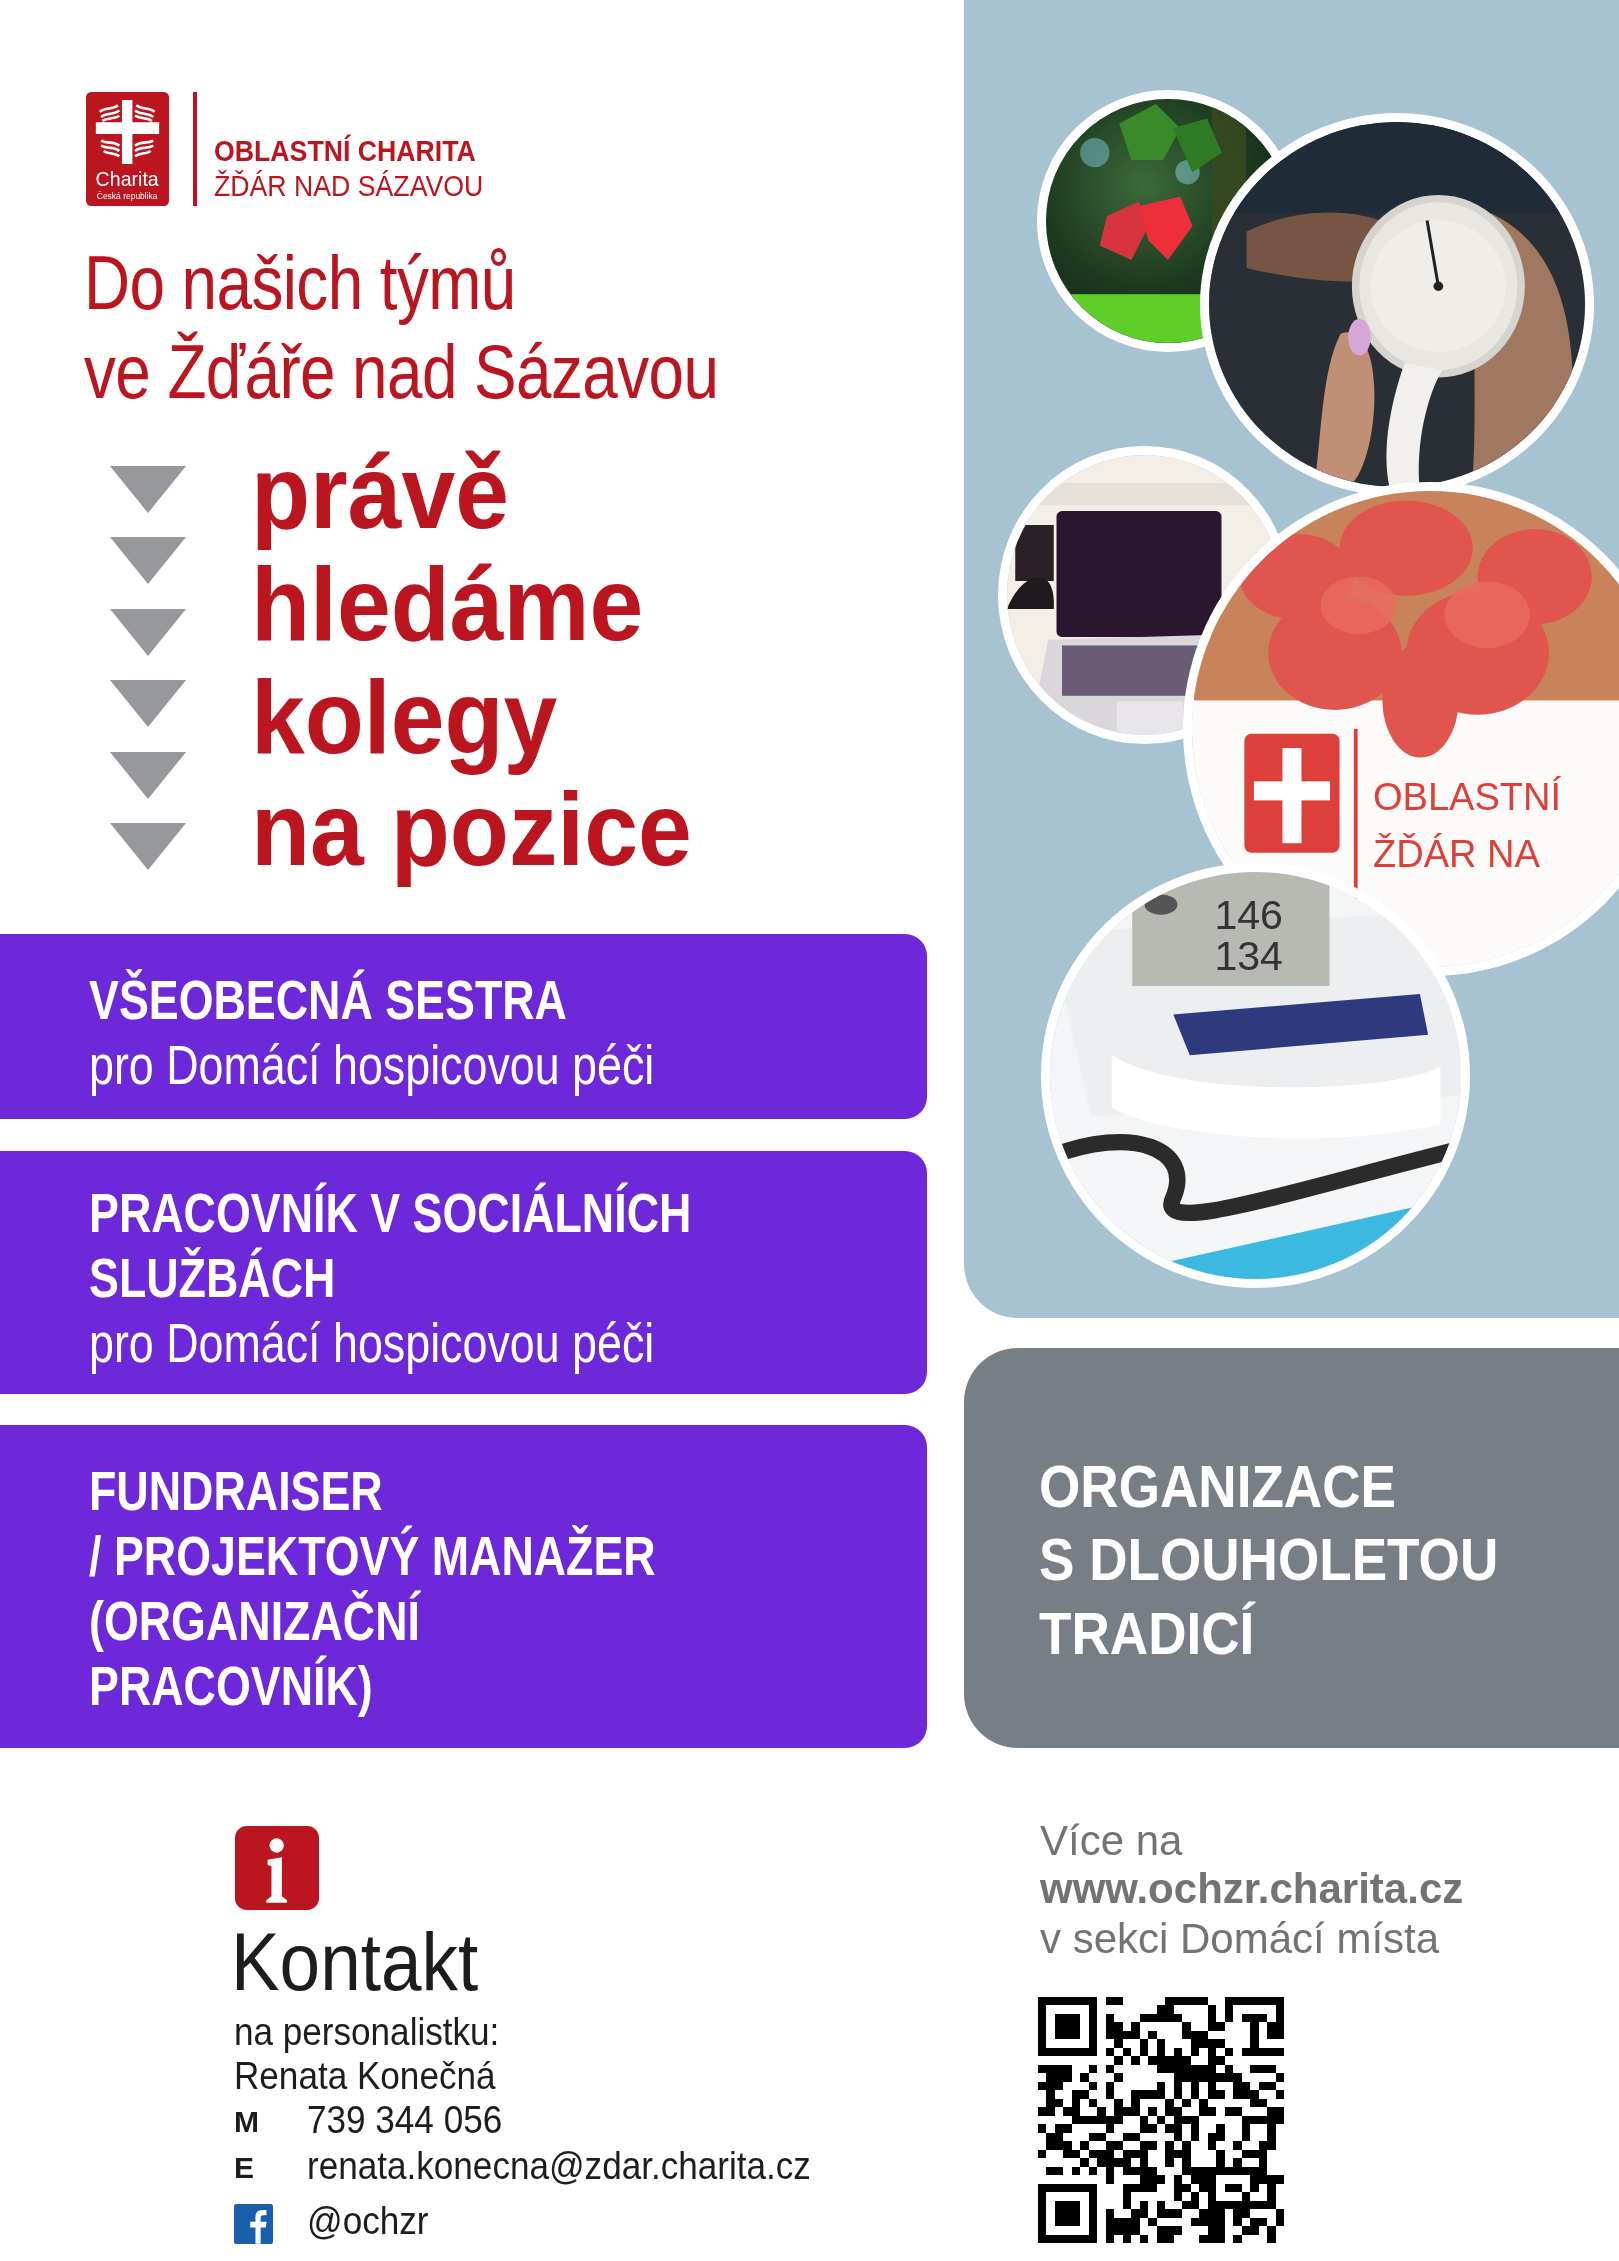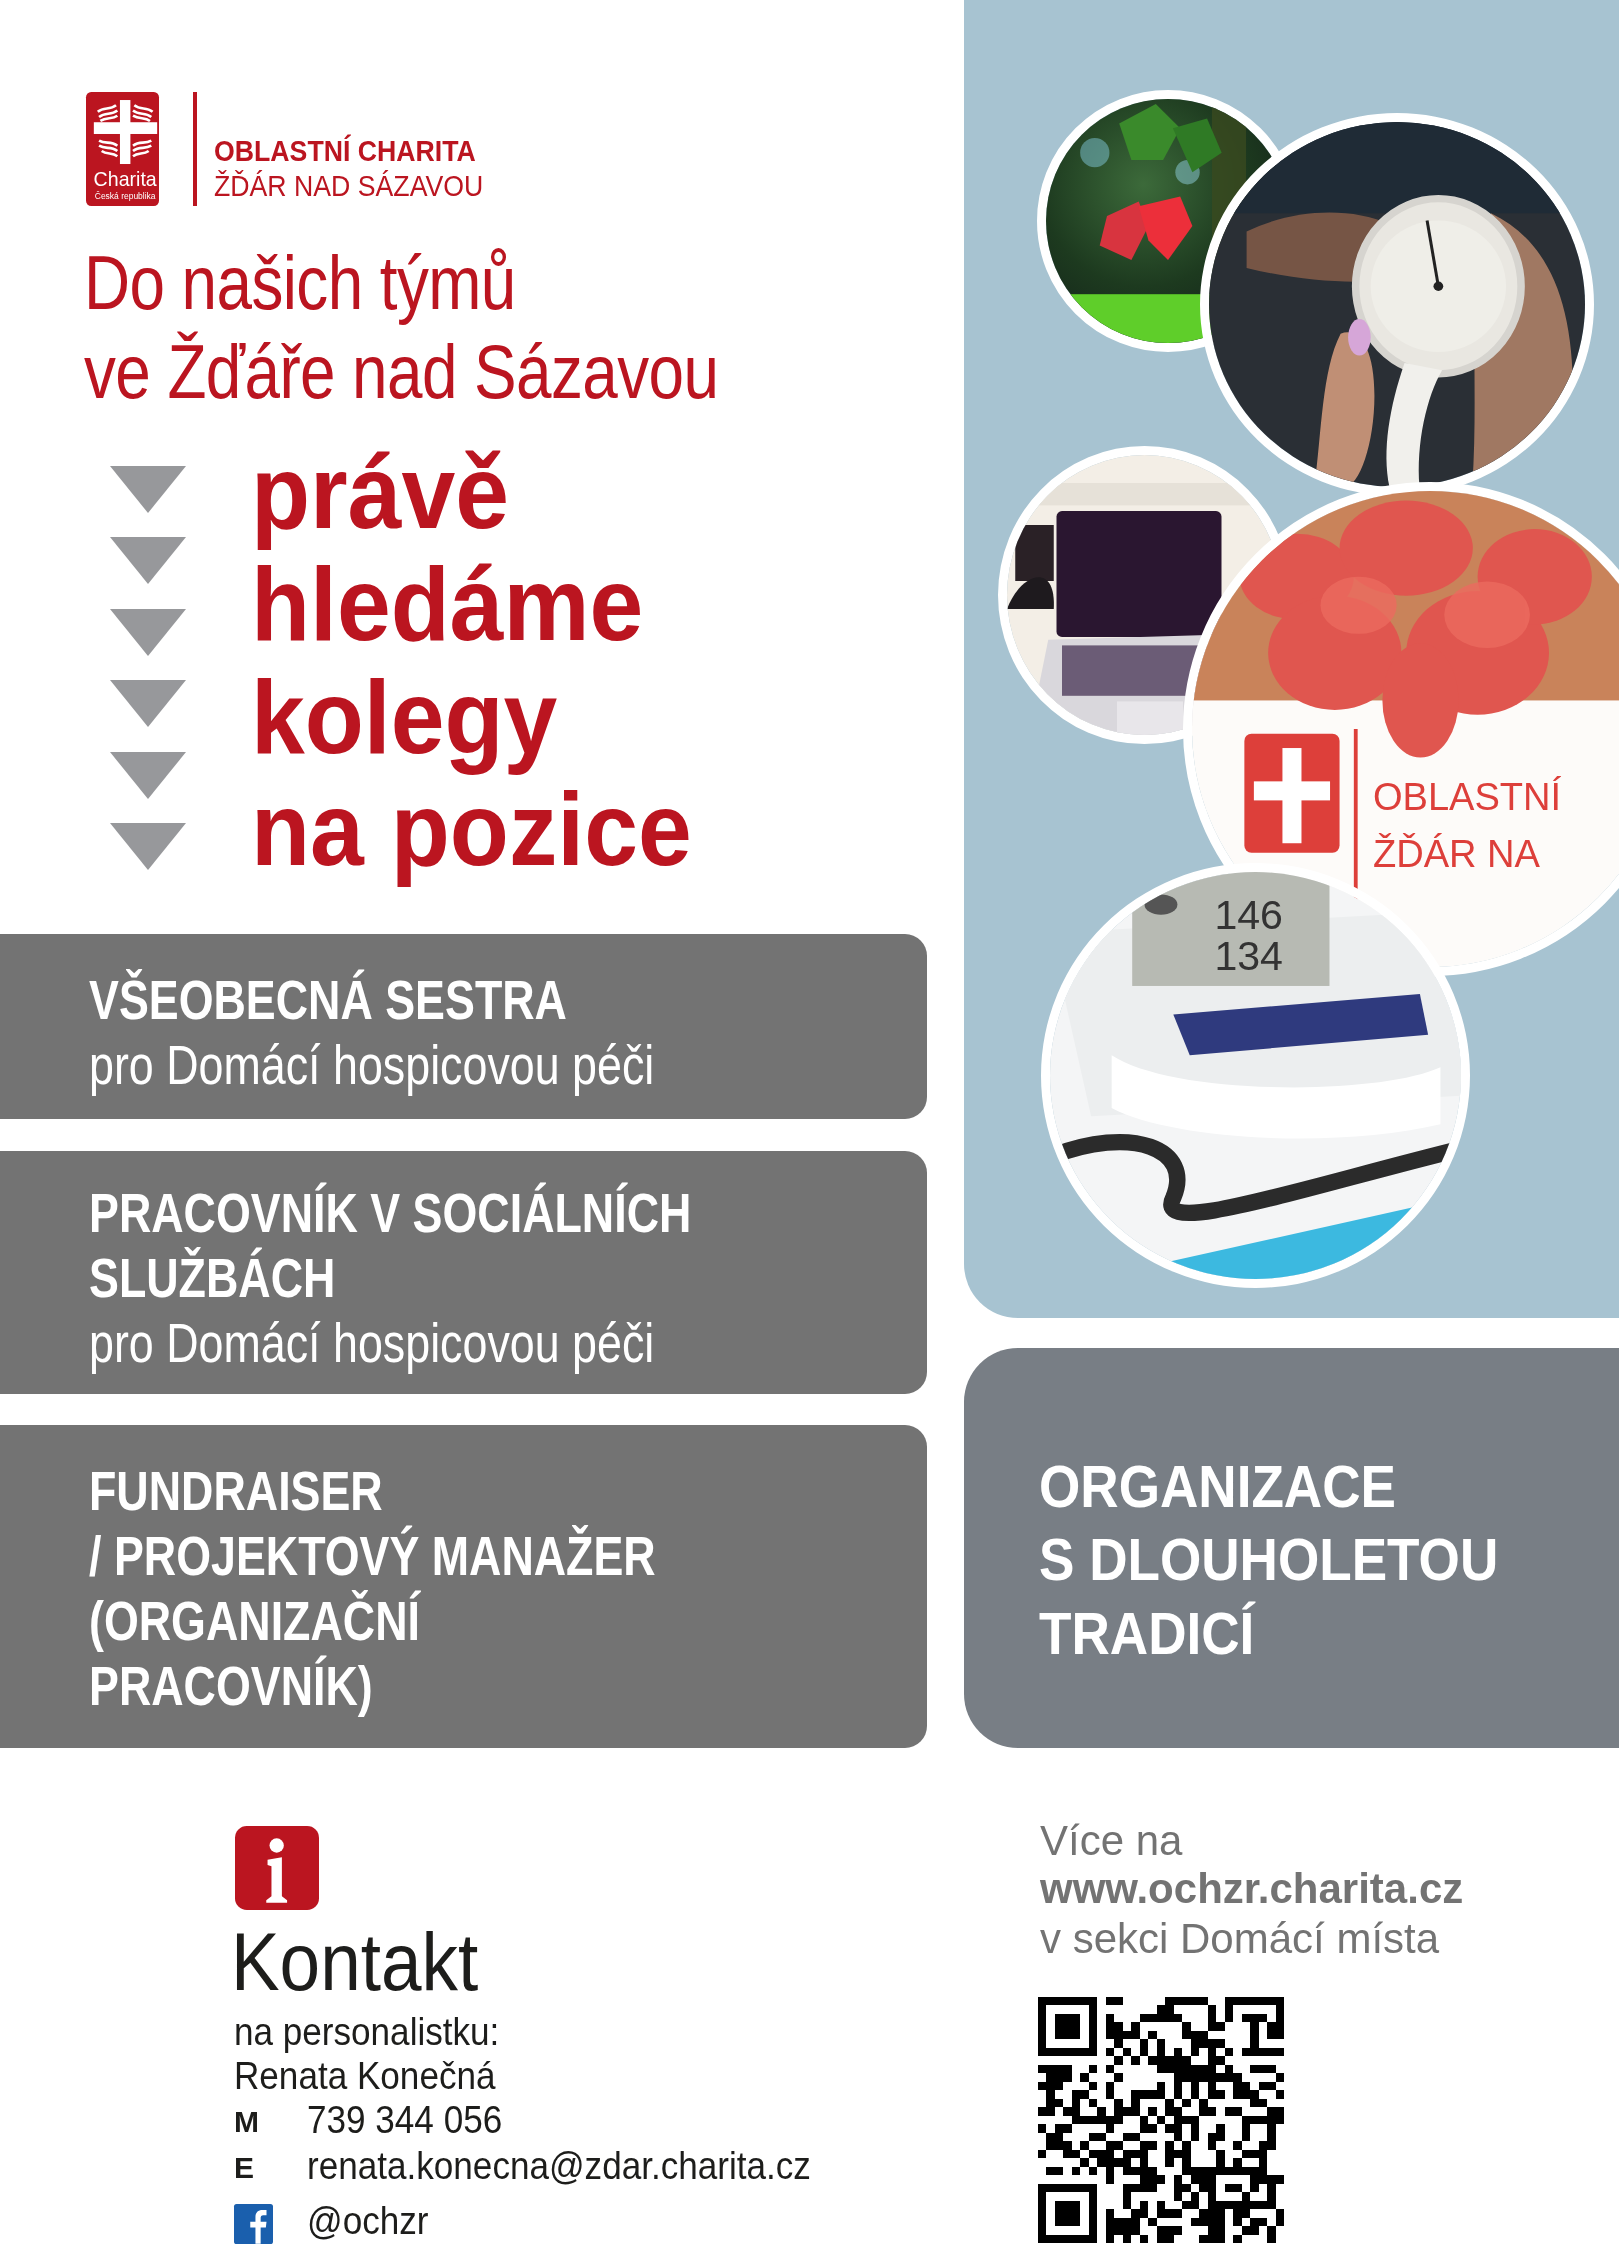--- a/index.html
+++ b/index.html
@@ -7,32 +7,32 @@
   body { position:relative; font-family:"Liberation Sans", sans-serif; color:#1d1d1b; }
   .abs { position:absolute; }
   .cond { display:inline-block; transform-origin:left top; white-space:nowrap; }
 
   
   #blue-panel { left:964px; top:0; width:656px; height:1318px; background:#a7c3d1; border-bottom-left-radius:54px; }
   .photo { position:absolute; border-radius:50%; border:9.8px solid #ffffff; overflow:hidden; }
   .photo svg { width:100%; height:100%; display:block; }
 
   
-  #logo-mark { left:86px; top:92px; width:73px; height:114px; background:#bb1520; border-radius:5.2px; }
+  #logo-mark { left:86px; top:92px; width:83px; height:114px; background:#bb1520; border-radius:5.2px;text-align:center; }
   #logo-divider { left:193px; top:92px; width:3.9px; height:114px; background:#bb1520; }
   #logo-line1 { left:214px; top:135px; font-size:29px; font-weight:700; color:#bb1520; transform:scaleX(0.92); }
   #logo-line2 { left:214px; top:170px; font-size:29px; font-weight:400; color:#bb1520; transform:scaleX(0.92); }
 
   
   .intro { position:absolute; left:84px; font-size:76px; color:#bb1520; transform:scaleX(0.84); transform-origin:left top; white-space:nowrap; letter-spacing:-0.7px; }
   .big { position:absolute; left:251px; font-size:104px; font-weight:700; color:#bb1520; transform:scaleX(0.93); transform-origin:left top; white-space:nowrap; line-height:1; }
   .tri { position:absolute; left:110px; width:0; height:0; border-left:38px solid transparent; border-right:38px solid transparent; border-top:47px solid #97989b; }
 
   
-  .job { position:absolute; left:0; width:927px; background:#737373; border-top-right-radius:22px; border-bottom-right-radius:22px; color:#ffffff; padding-left:89px; }
+  .job { position:absolute; left:0; width:927px; background:#6d28d9; border-top-right-radius:22px; border-bottom-right-radius:22px; color:#ffffff; padding-left:89px; }
   .job-title { font-size:56px; font-weight:700; line-height:65px; transform:scaleX(0.8); transform-origin:left top; white-space:nowrap; }
   .job-sub { font-size:56px; font-weight:400; line-height:65px; transform:scaleX(0.8); transform-origin:left top; white-space:nowrap; }
 
   
   #gray-box { left:964px; top:1348px; width:656px; height:400px; background:#787e85; border-top-left-radius:54px; border-bottom-left-radius:54px; color:#ffffff; }
   .gray-line { position:absolute; left:75px; font-size:59px; font-weight:700; transform:scaleX(0.9); transform-origin:left top; white-space:nowrap; line-height:1; }
 
   
   #info-icon { left:235px; top:1826px; width:84px; height:84px; background:#bb1520; border-radius:11.8px; }
   #contact-title { left:231px; top:1922px; font-size:81px; color:#1d1d1b; transform:scaleX(0.9); transform-origin:left top; line-height:1; }

